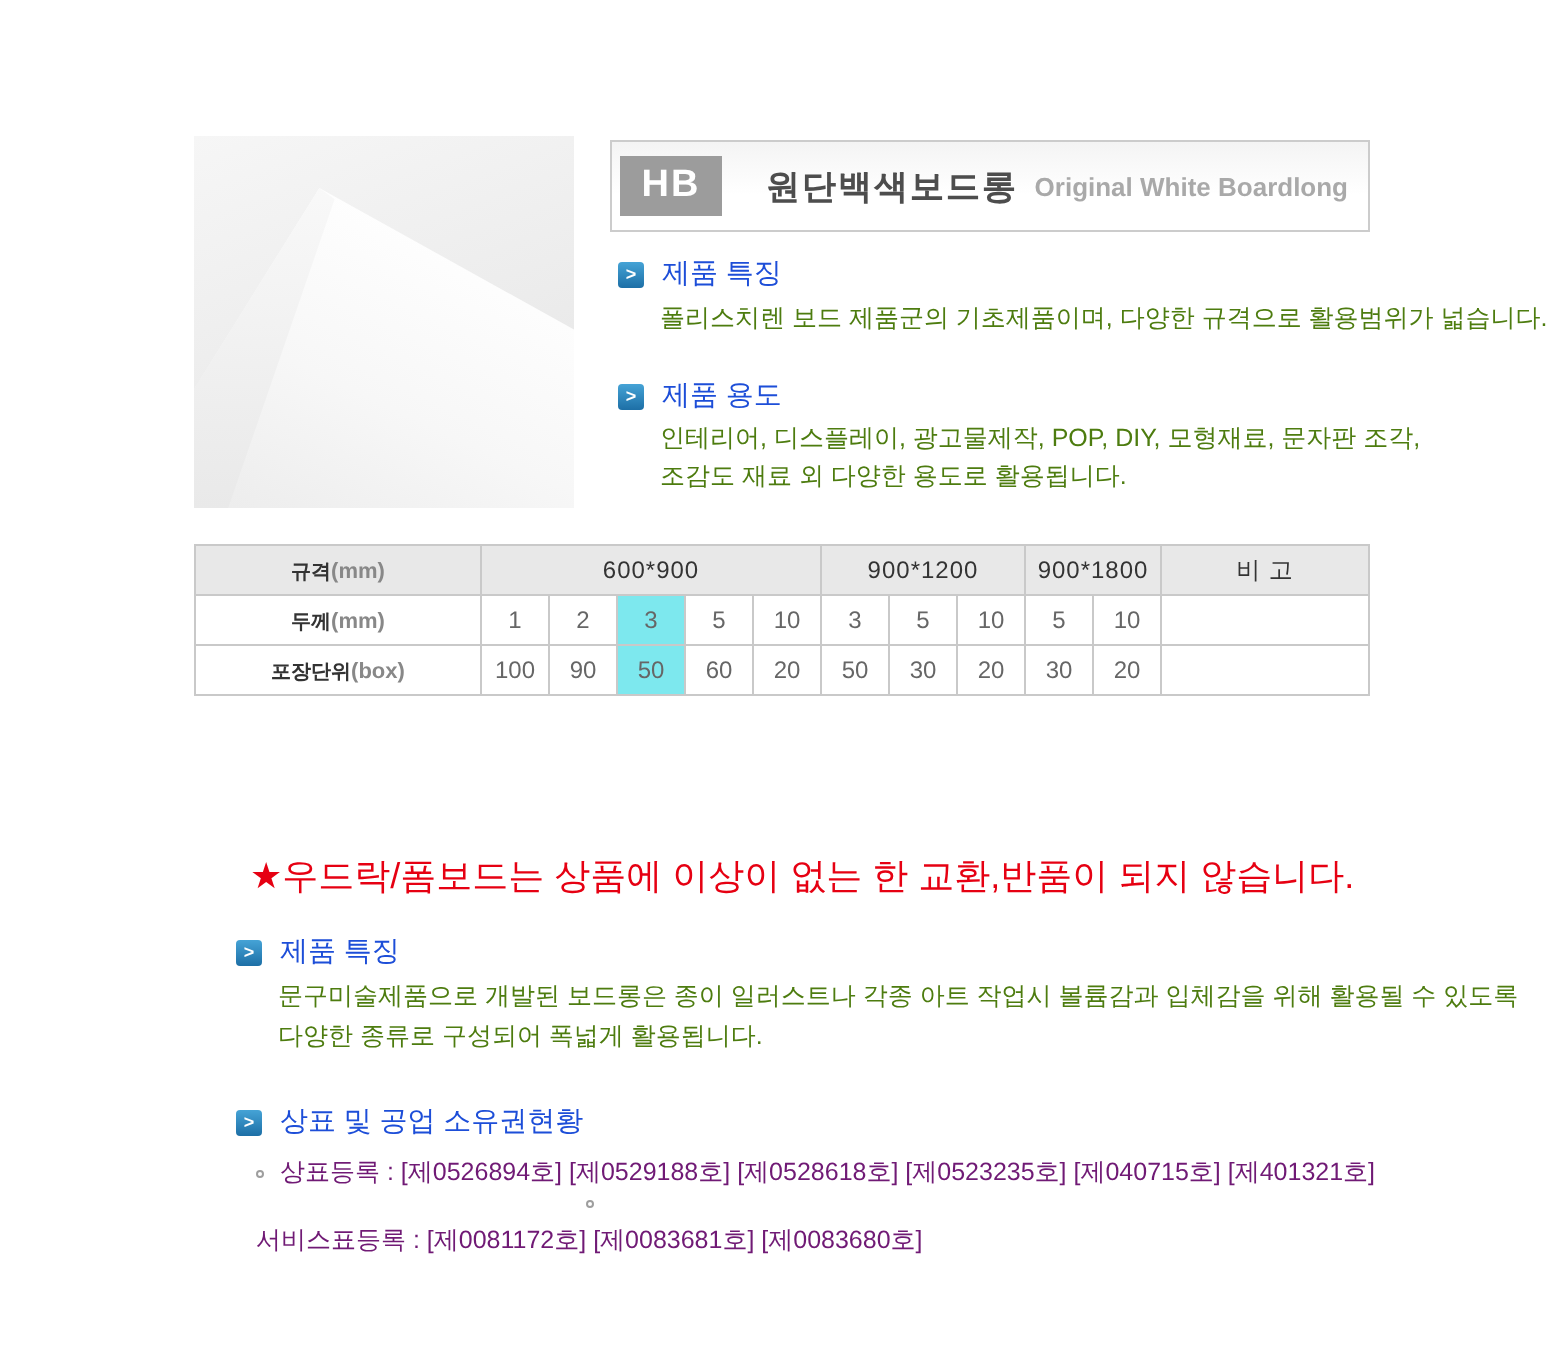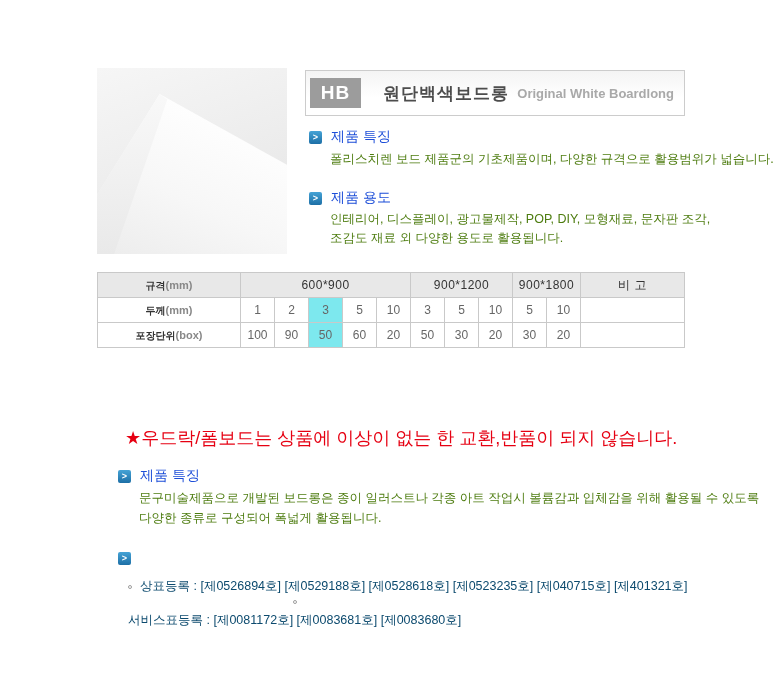--- a/index.html
+++ b/index.html
@@ -44,21 +44,21 @@
   .spec-table .hdr { background:#e8e8e8; }
   .lbl-main { font-weight:bold; color:#333333; font-size:10px; }
   .lbl-unit { color:#888888; font-size:11px;font-weight:bold; }
   .grp { font-weight:bold; color:#333333; font-size:12px; letter-spacing:0.5px; }
   .hl { background:#7de8ee; }
 
   
   .warning { position:absolute; left:125px; top:426px; font-size:18px; font-weight:normal; color:#e60012; }
 
   
-  .tm-item { position:absolute; font-size:12.5px; color:#0c4a6e; display:flex; align-items:center; gap:8px; }
+  .tm-item { position:absolute; font-size:12.5px; color:#701a75; display:flex; align-items:center; gap:8px; }
   .dot { width:4px; height:4px; border:1px solid #9e9e9e; border-radius:50%; flex:0 0 4px; background:#fff; }
 </style>
 </head>
 <body>
 
 <div class="page">
 
   <div class="product-image">
     <div class="board-face"></div>
     <div class="board-edge"></div>
@@ -147,20 +147,21 @@
 
   <div class="sec" style="left:118px; top:467px;">
     <span class="bullet">&gt;</span>
     <span class="sec-title">제품 특징</span>
   </div>
   <div class="para" style="left:139px; top:488px;">문구미술제품으로 개발된 보드롱은 종이 일러스트나 각종 아트 작업시 볼륨감과 입체감을 위해 활용될 수 있도록</div>
   <div class="para" style="left:139px; top:508px;">다양한 종류로 구성되어 폭넓게 활용됩니다.</div>
 
   <div class="sec" style="left:118px; top:552px;">
     <span class="bullet">&gt;</span>
+    <span class="sec-title">상표 및 공업 소유권현황</span>
   </div>
   <div class="tm-item" style="left:128px; top:578px;">
     <span class="dot"></span>
     <span>상표등록 : [제0526894호] [제0529188호] [제0528618호] [제0523235호] [제040715호] [제401321호]</span>
   </div>
   <div class="tm-item" style="left:128px; top:600px;flex-direction:column;">
     <span class="dot"></span>
     <span>서비스표등록 : [제0081172호] [제0083681호] [제0083680호]</span>
   </div>
 

